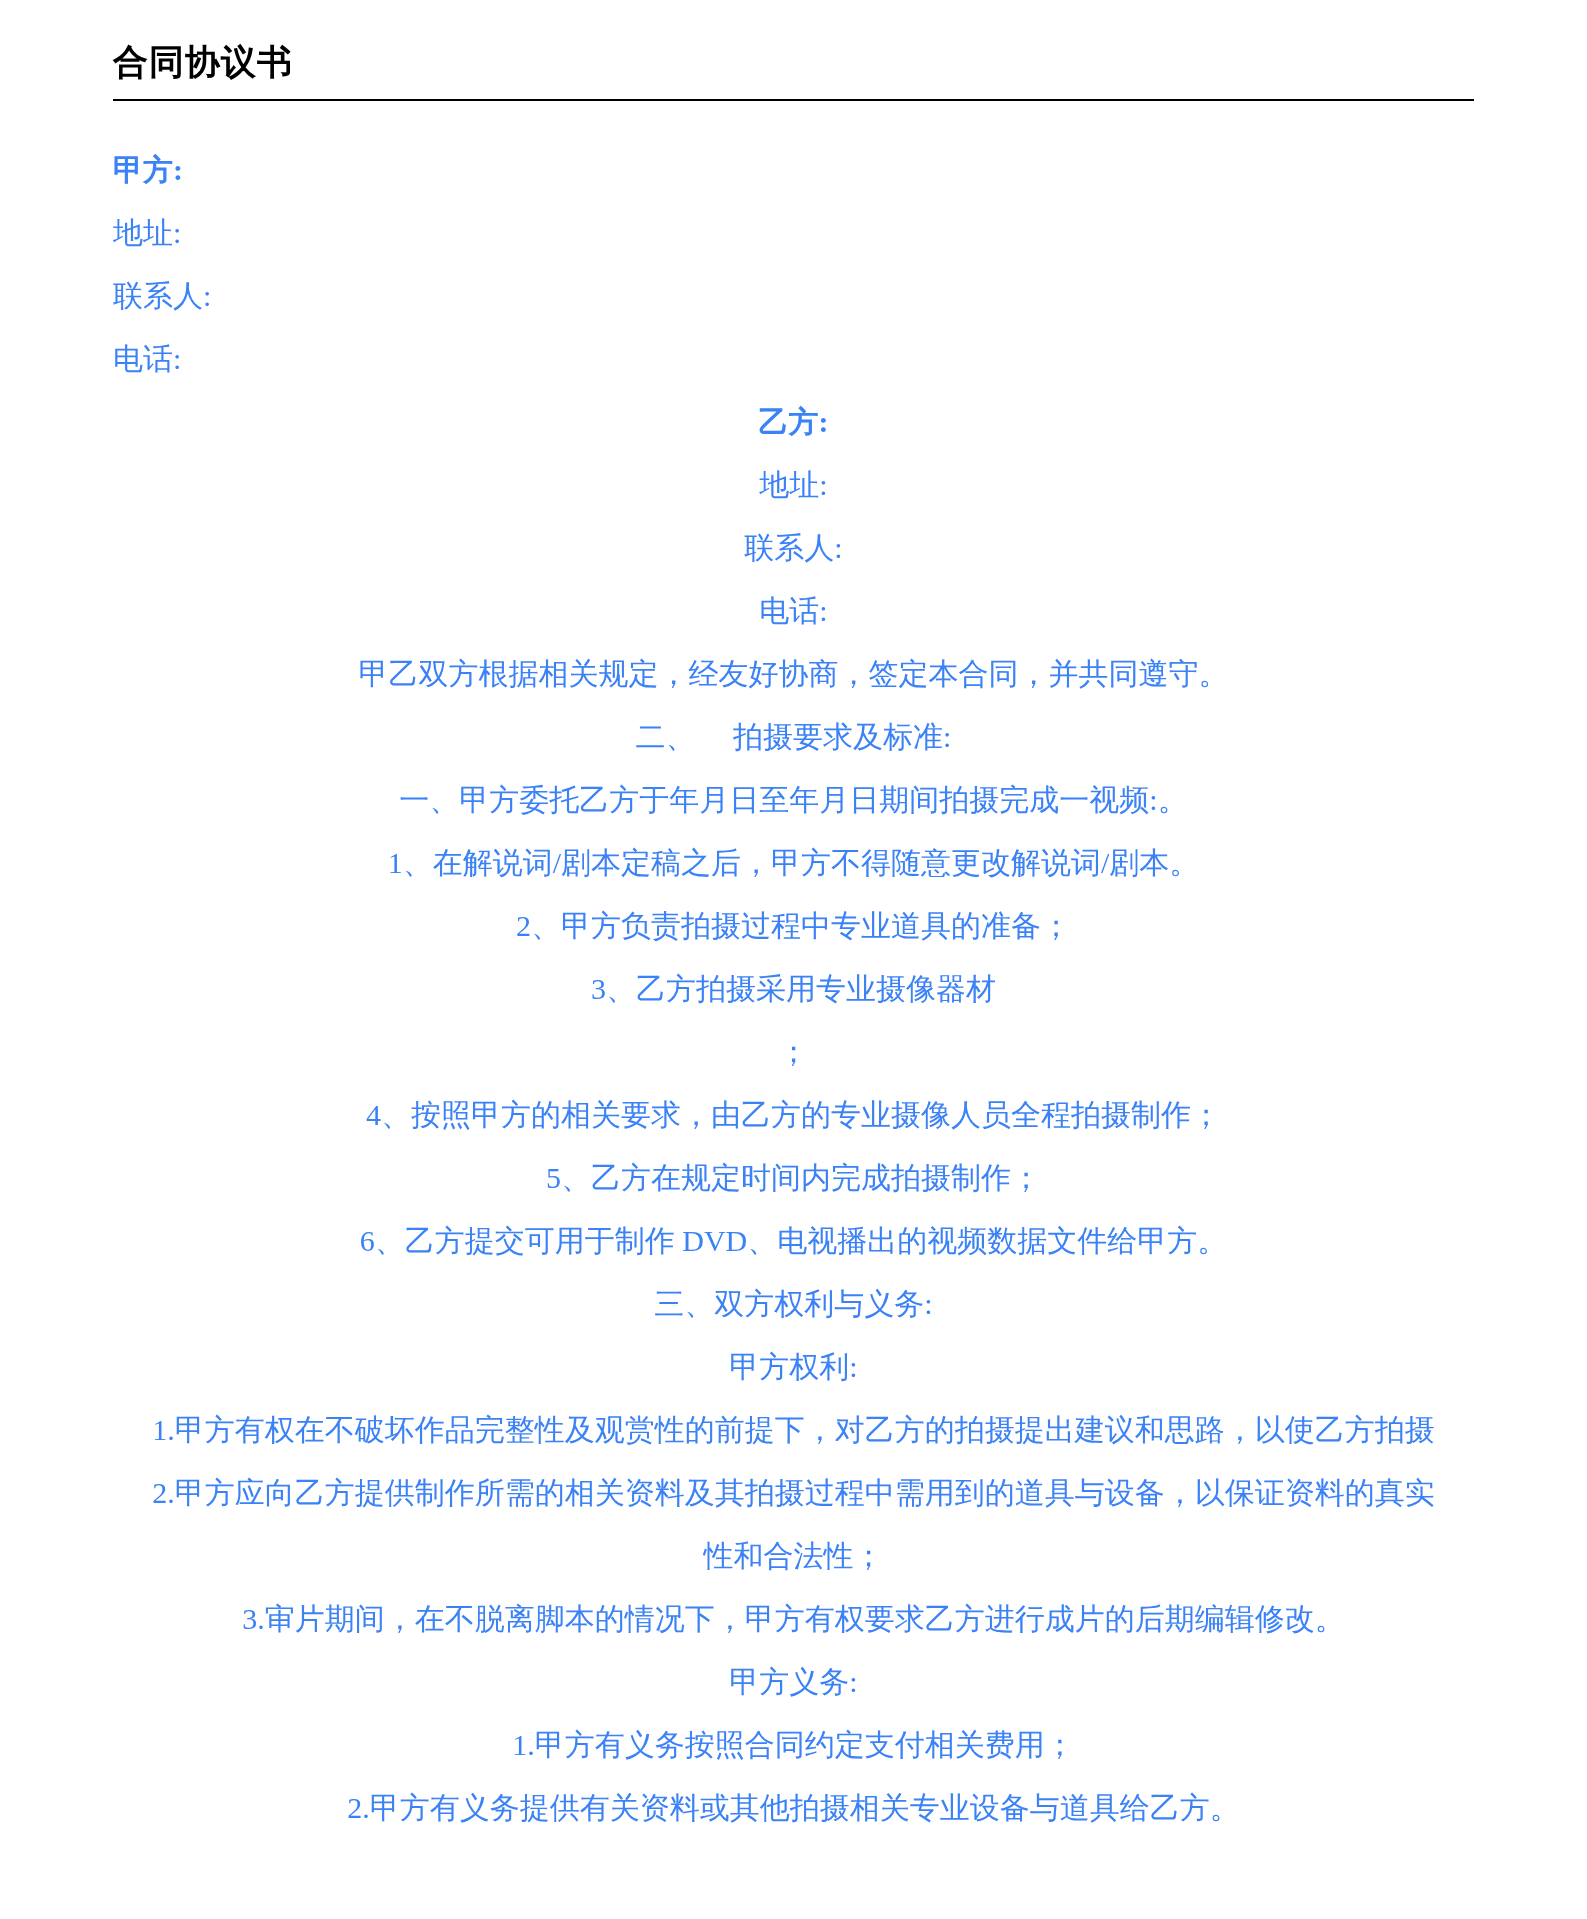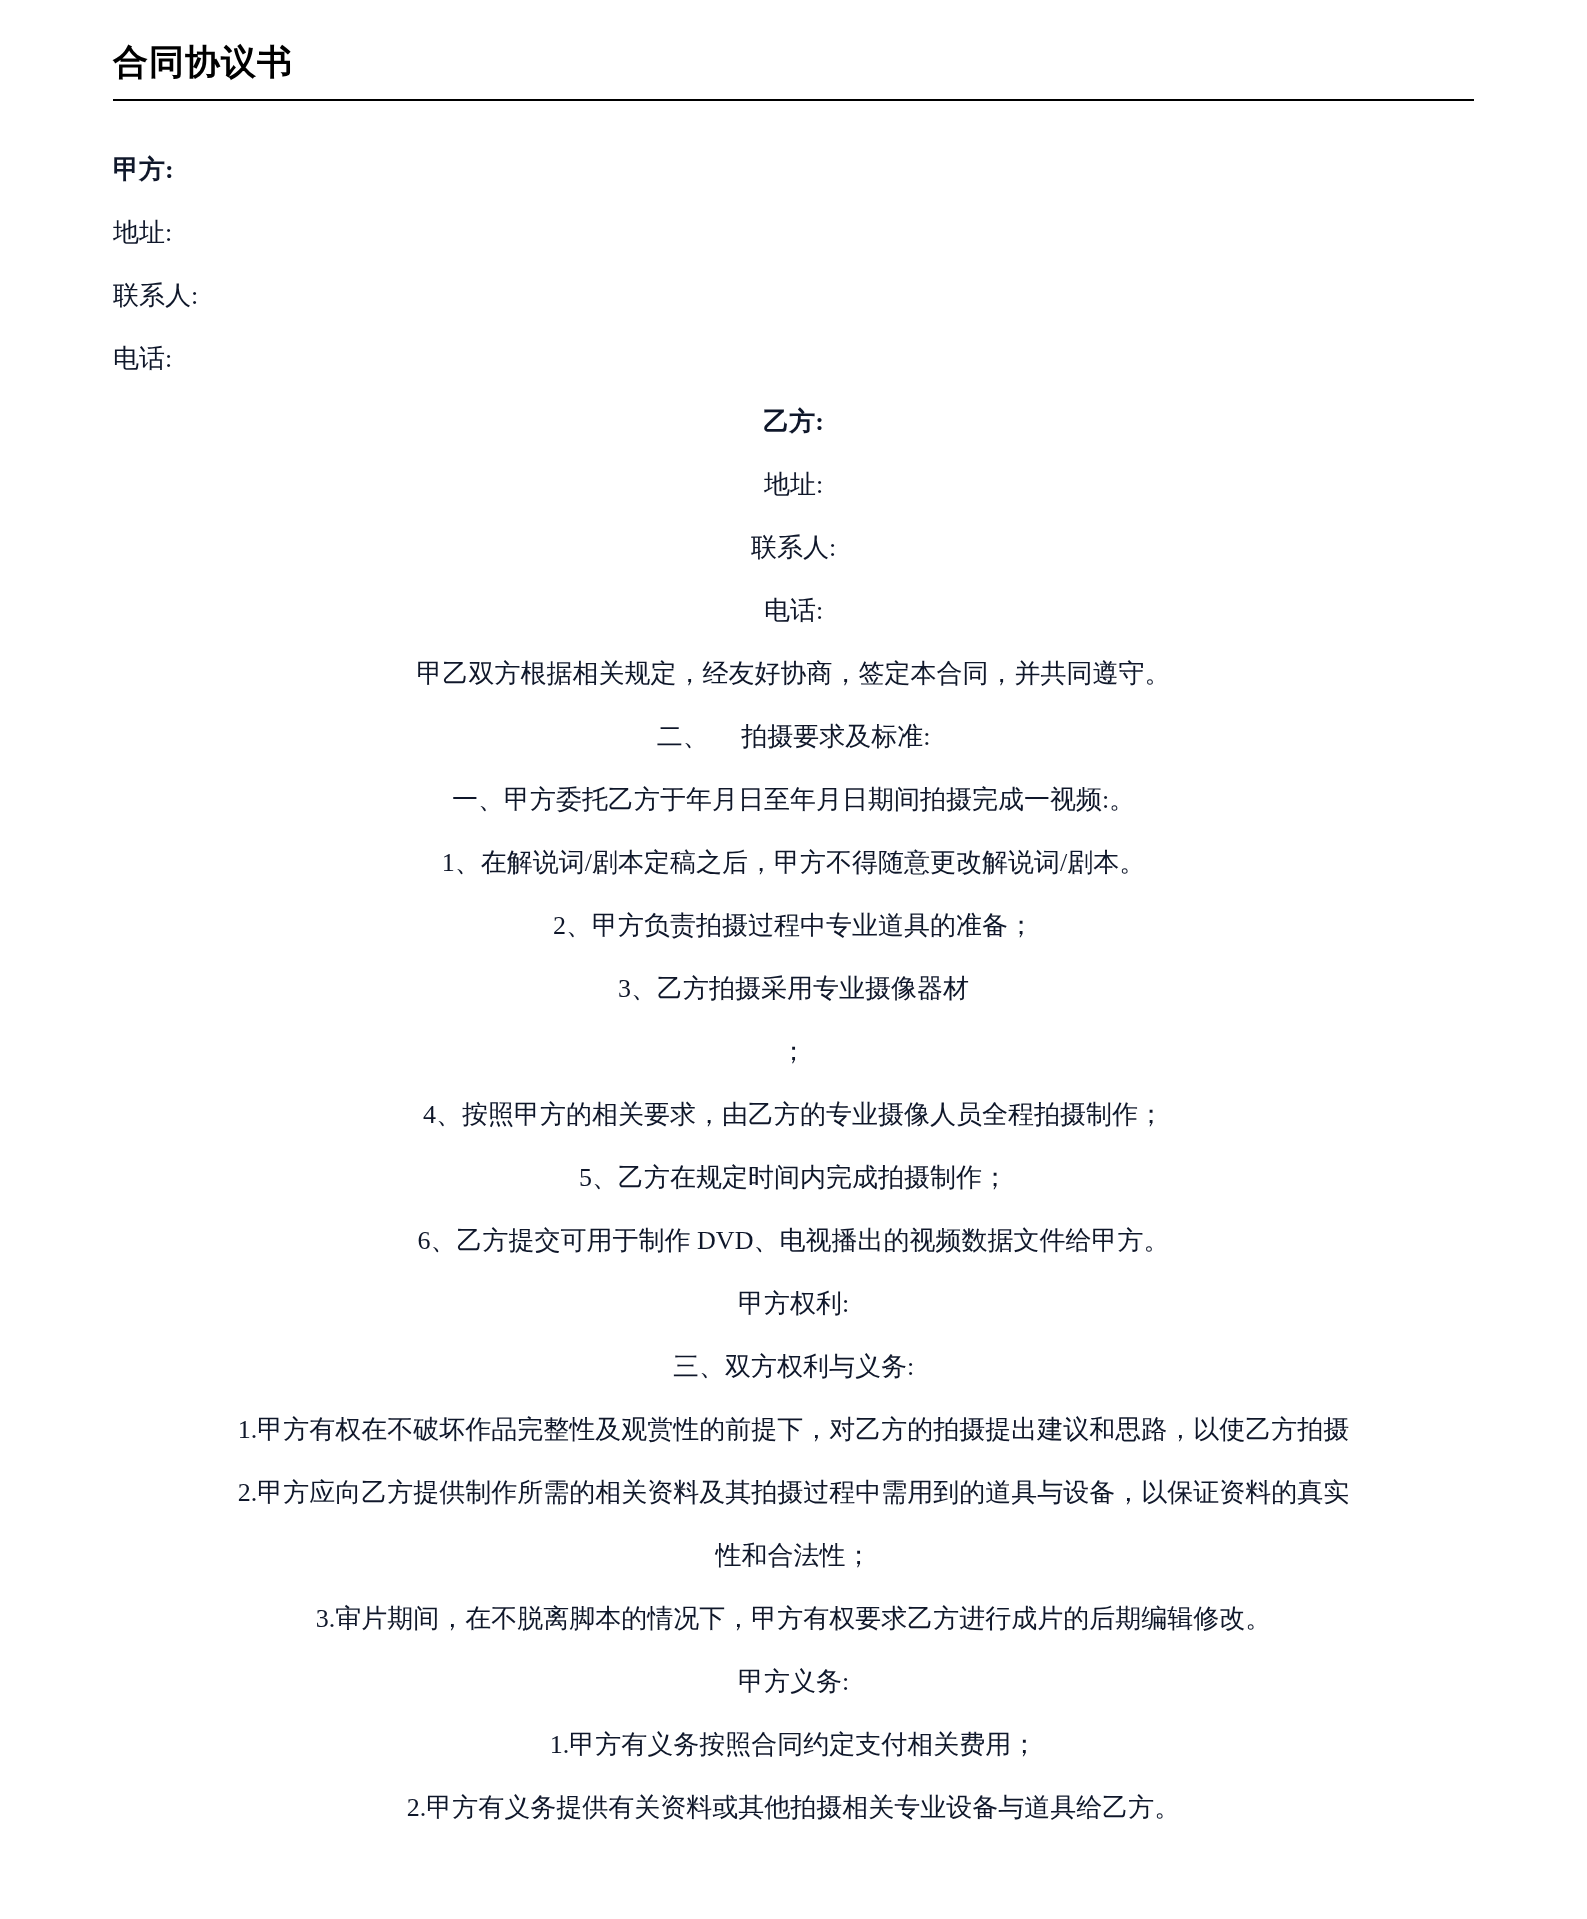--- a/index.html
+++ b/index.html
@@ -34,24 +34,24 @@
     margin-top: 17px;
     height: 0;
     border: none;
     border-top: 2px solid #000000;
     width: 100%;
   }
   .doc-lines {
     margin-top: 37px;
   }
   .line {
-    font-size: 26px;
+    font-size: 30px;
     line-height: 63px;
     white-space: pre-wrap;
-    color: #0f172a;
+    color: #3b82f6;
   }
   .align-left   { text-align: left; }
   .align-center { text-align: center; }
   .bold         { font-weight: bold; }
 </style>
 </head>
 <body>
 
 <div class="doc">
   <h1 class="doc-title">合同协议书</h1>
@@ -68,22 +68,22 @@
       <div class="line align-center">甲乙双方根据相关规定，经友好协商，签定本合同，并共同遵守。</div>
       <div class="line align-center">二、　 拍摄要求及标准:</div>
       <div class="line align-center">一、甲方委托乙方于年月日至年月日期间拍摄完成一视频:。</div>
       <div class="line align-center">1、在解说词/剧本定稿之后，甲方不得随意更改解说词/剧本。</div>
       <div class="line align-center">2、甲方负责拍摄过程中专业道具的准备；</div>
       <div class="line align-center">3、乙方拍摄采用专业摄像器材</div>
       <div class="line align-center">；</div>
       <div class="line align-center">4、按照甲方的相关要求，由乙方的专业摄像人员全程拍摄制作；</div>
       <div class="line align-center">5、乙方在规定时间内完成拍摄制作；</div>
       <div class="line align-center">6、乙方提交可用于制作 DVD、电视播出的视频数据文件给甲方。</div>
+      <div class="line align-center">三、双方权利与义务:</div>
       <div class="line align-center">甲方权利:</div>
-      <div class="line align-center">三、双方权利与义务:</div>
       <div class="line align-center">1.甲方有权在不破坏作品完整性及观赏性的前提下，对乙方的拍摄提出建议和思路，以使乙方拍摄</div>
       <div class="line align-center">2.甲方应向乙方提供制作所需的相关资料及其拍摄过程中需用到的道具与设备，以保证资料的真实</div>
       <div class="line align-center">性和合法性；</div>
       <div class="line align-center">3.审片期间，在不脱离脚本的情况下，甲方有权要求乙方进行成片的后期编辑修改。</div>
       <div class="line align-center">甲方义务:</div>
       <div class="line align-center">1.甲方有义务按照合同约定支付相关费用；</div>
       <div class="line align-center">2.甲方有义务提供有关资料或其他拍摄相关专业设备与道具给乙方。</div>
     </div>
 </div>
 

